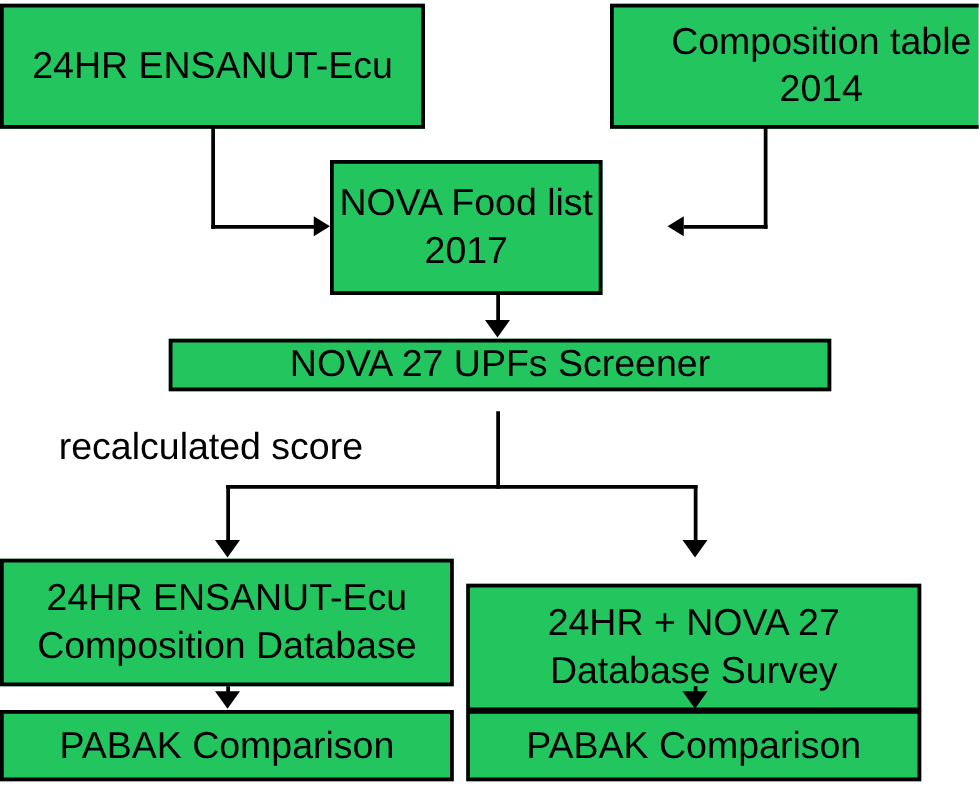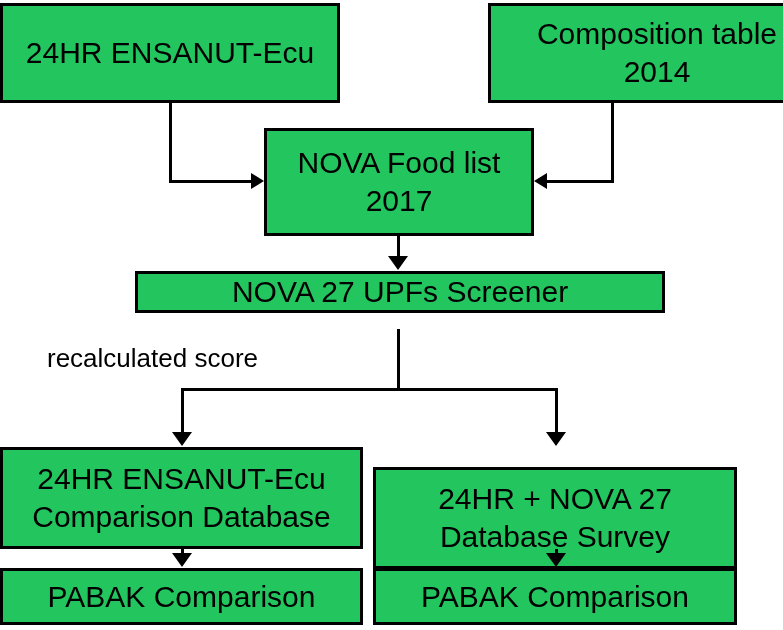--- a/index.html
+++ b/index.html
@@ -21,34 +21,34 @@
     align-items:center;
     justify-content:center;
     text-align:center;
     font-size:30px;
     line-height:38px;
     white-space:nowrap;
   }
   .edge-label{
     position:absolute;
     color:#000000;
-    font-size:26px;
+    font-size:30px;
     line-height:34px;
     white-space:nowrap;
   }
   .line{position:absolute;background:#000000;}
   .ah{position:absolute;width:0;height:0;}
   .ah-down{border-left:10px solid transparent;border-right:10px solid transparent;border-top:14px solid #000000;}
   .ah-right{border-top:8px solid transparent;border-bottom:8px solid transparent;border-left:13px solid #000000;}
   .ah-left{border-top:8px solid transparent;border-bottom:8px solid transparent;border-right:13px solid #000000;}
 
   
   #n-recall{left:0px;top:3px;width:340px;height:100px;}
   #n-composition{left:443px;top:3px;width:338px;height:100px;margin-left:45px;}
-  #n-foodlist{left:264px;top:128px;width:270px;height:108px;}
+  #n-foodlist{left:264px;top:128px;width:218px;height:108px;}
   #n-screener{left:135px;top:271px;width:530px;height:42px;}
   #n-aggregated{left:0px;top:447px;width:363px;height:102px;}
   #n-survey{left:373px;top:447px;width:364px;height:102px;margin-top:20px;}
   #n-pabak-left{left:0px;top:568px;width:363px;height:57px;}
   #n-pabak-right{left:373px;top:568px;width:364px;height:57px;}
   #edge-label{left:47px;top:341px;}
 
   
   #eA-v{left:169px;top:102px;width:3px;height:81px;}
   #eA-h{left:169px;top:180px;width:83px;height:3px;}
@@ -87,21 +87,21 @@
     <span>2017</span>
   </div>
   <div class="node" id="n-screener">
     <span>NOVA 27 UPFs Screener</span>
   </div>
 
   <div class="edge-label" id="edge-label">recalculated score</div>
 
   <div class="node" id="n-aggregated">
     <span>24HR ENSANUT-Ecu</span>
-    <span>Comparison Database</span>
+    <span>Composition Database</span>
   </div>
   <div class="node" id="n-survey">
     <span>24HR + NOVA 27</span>
     <span>Database Survey</span>
   </div>
   <div class="node" id="n-pabak-left">
     <span>PABAK Comparison</span>
   </div>
   <div class="node" id="n-pabak-right">
     <span>PABAK Comparison</span>

